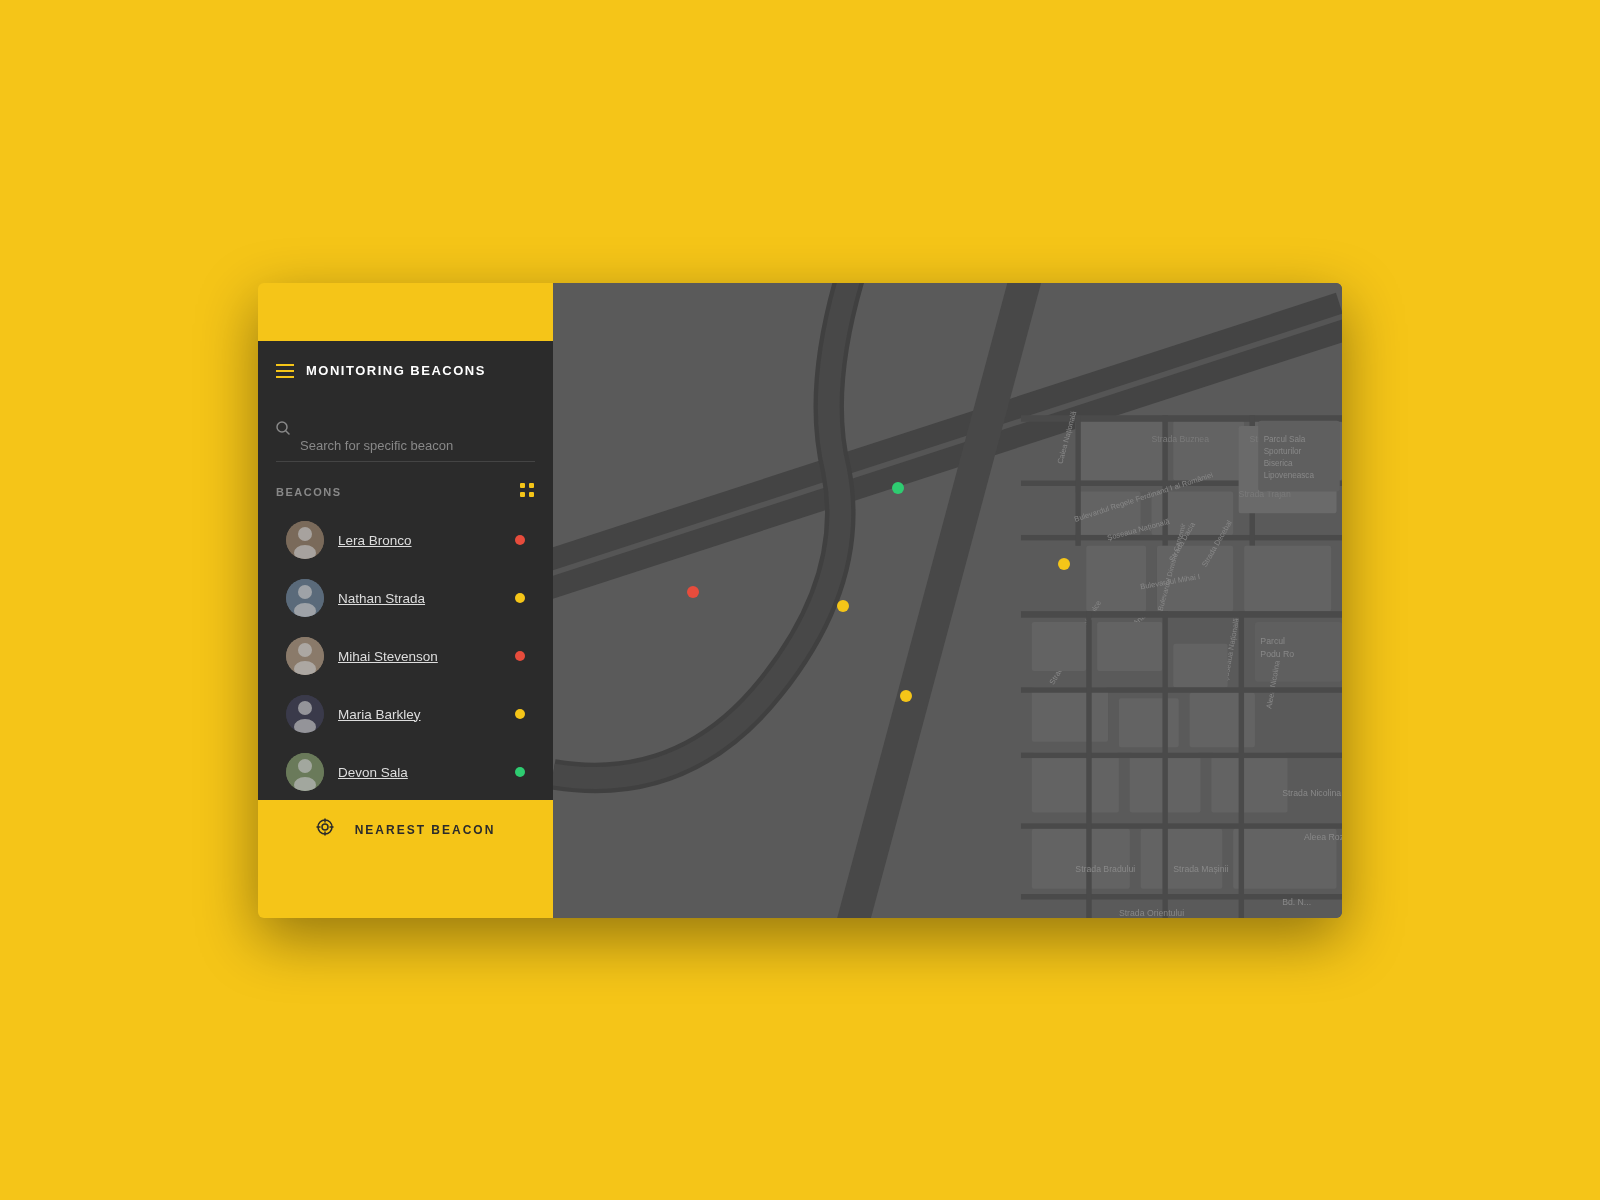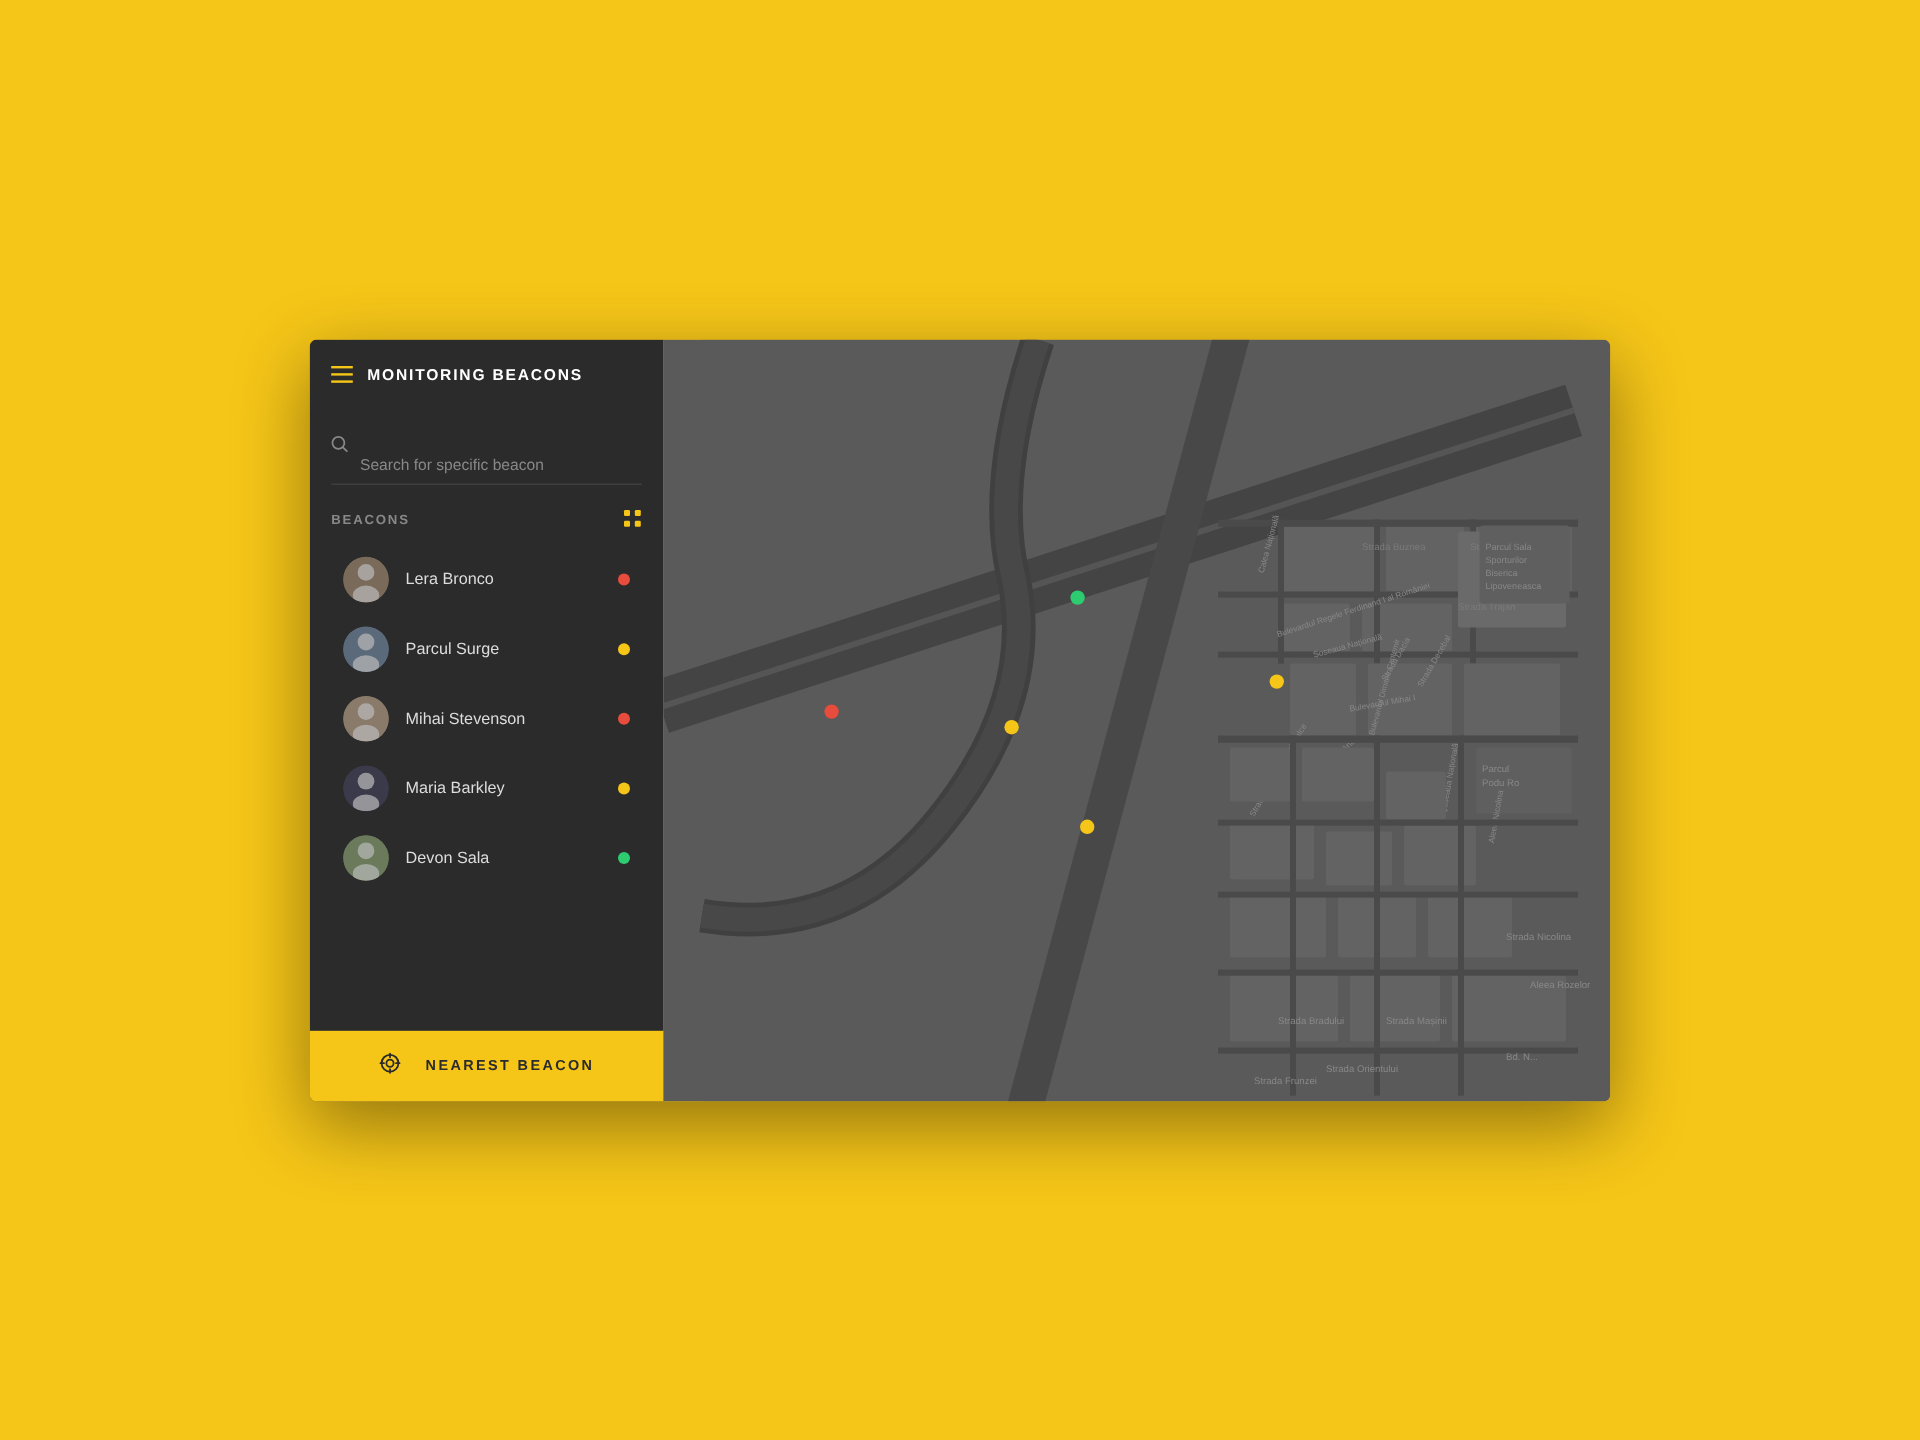--- a/index.html
+++ b/index.html
@@ -12,20 +12,21 @@
       height: 1200px;
       font-family: 'Segoe UI', Arial, sans-serif;
     }
     .app-container {
       display: flex;
       width: 1084px;
       height: 635px;
       border-radius: 6px;
       overflow: hidden;
       box-shadow: 0 20px 60px rgba(0,0,0,0.4);
+      align-items: center;
     }
     
     .sidebar {
       width: 295px;
       min-width: 295px;
       background: #2b2b2b;
       display: flex;
       flex-direction: column;
       position: relative;
     }
@@ -128,20 +129,21 @@
       justify-content: center;
     }
     .avatar-svg {
       width: 38px;
       height: 38px;
     }
     .beacon-name {
       color: #ddd;
       font-size: 13.5px;
       flex: 1;
+      text-decoration: underline;
     }
     .status-dot {
       width: 10px;
       height: 10px;
       border-radius: 50%;
       flex-shrink: 0;
     }
     .status-red { background: #e74c3c; }
     .status-yellow { background: #F5C518; }
     .status-green { background: #2ecc71; }
@@ -244,21 +246,21 @@
       <span class="status-dot status-red"></span>
     </div>
           <div class="beacon-item">
       <div class="beacon-avatar" style="background:#5a6a7a;">
         <svg class="avatar-svg" viewBox="0 0 38 38" xmlns="http://www.w3.org/2000/svg">
           <rect width="38" height="38" fill="#5a6a7a" rx="19"></rect>
           <circle cx="19" cy="13" r="7" fill="#bbb" opacity="0.7"></circle>
           <ellipse cx="19" cy="32" rx="11" ry="8" fill="#bbb" opacity="0.7"></ellipse>
         </svg>
       </div>
-      <span class="beacon-name">Parcul Surge</span>
+      <span class="beacon-name">Nathan Strada</span>
       <span class="status-dot status-yellow"></span>
     </div>
           <div class="beacon-item">
       <div class="beacon-avatar" style="background:#8a7a6a;">
         <svg class="avatar-svg" viewBox="0 0 38 38" xmlns="http://www.w3.org/2000/svg">
           <rect width="38" height="38" fill="#8a7a6a" rx="19"></rect>
           <circle cx="19" cy="13" r="7" fill="#bbb" opacity="0.7"></circle>
           <ellipse cx="19" cy="32" rx="11" ry="8" fill="#bbb" opacity="0.7"></ellipse>
         </svg>
       </div>

